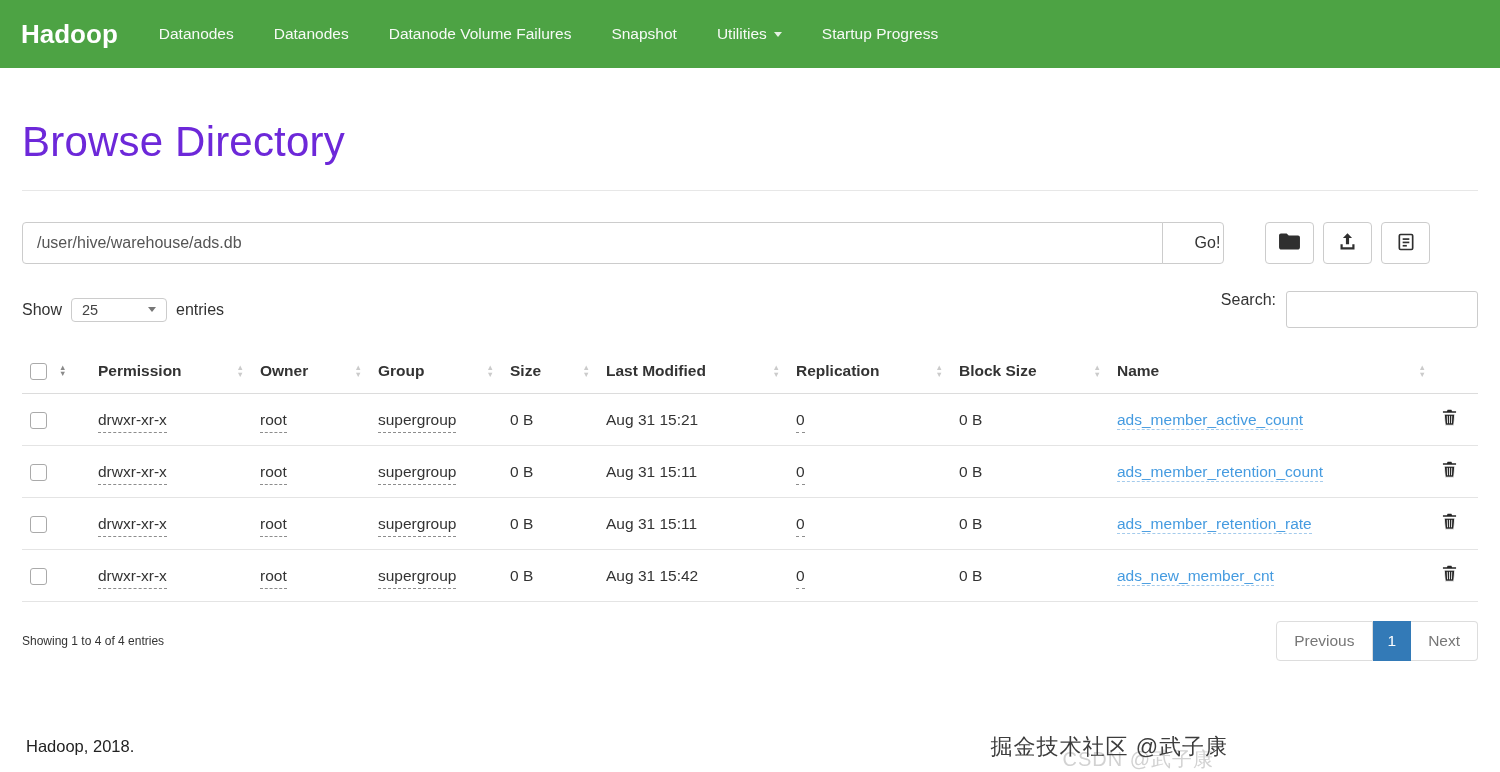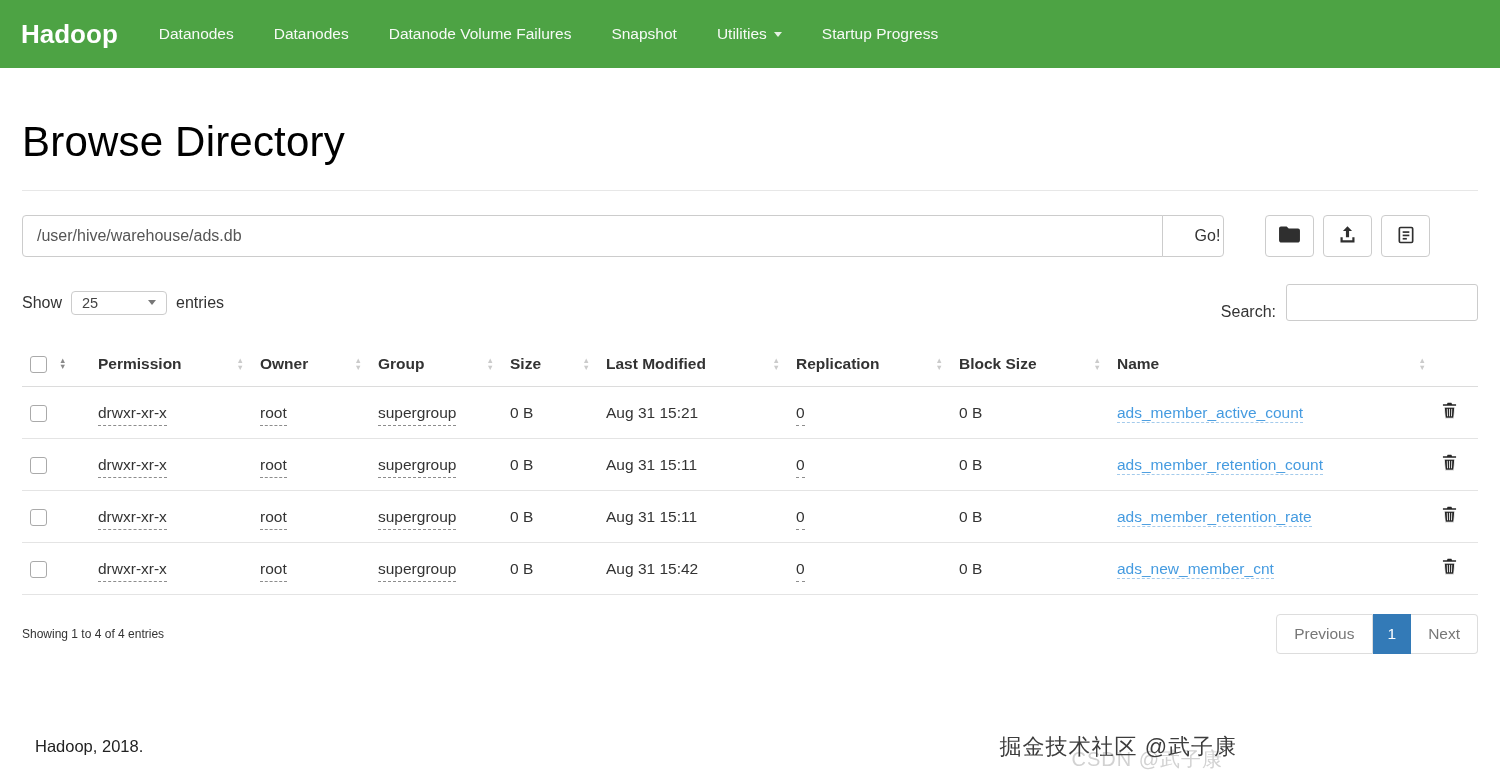--- a/index.html
+++ b/index.html
@@ -16,41 +16,41 @@
   
   .navbar{height:68px;background:var(--navbar-green);display:flex;align-items:stretch;}
   .brand{display:flex;align-items:center;padding:0 21px;color:#fff;font-size:26px;font-weight:700;cursor:pointer;}
   .nav-items{display:flex;list-style:none;align-items:stretch;}
   .nav-item{display:flex;align-items:center;padding:0 20px;color:rgba(255,255,255,.95);font-size:15.5px;cursor:pointer;}
   .nav-item .caret{width:0;height:0;border-left:4.5px solid transparent;border-right:4.5px solid transparent;
     border-top:5px solid rgba(255,255,255,.85);margin-left:7px;display:inline-block;}
 
   
   .container{padding:0 22px;position:relative;}
-  h1.page-title{margin-top:50px;font-size:42px;font-weight:500;color:#000000;letter-spacing:.2px;}
+  h1.page-title{margin-top:50px;font-size:42px;font-weight:500;color:#6d28d9;letter-spacing:.2px;}
   .title-hr{border:none;border-top:1px solid #e7e7e7;margin:24px 0 0 0;}
 
   
-  .path-row{display:flex;align-items:center;margin-top:24px;}
+  .path-row{display:flex;align-items:center;margin-top:31px;}
   .input-group{display:flex;flex:1;}
   .path-input{flex:1;height:42px;border:1px solid #ccc;border-radius:4px 0 0 4px;padding:0 14px;
     font-size:16px;color:#555;font-family:inherit;outline:none;}
   .go-btn{height:42px;width:62px;border:1px solid #ccc;border-left:1px solid #ccc;margin-left:-1px;
     border-radius:0 4px 4px 0;background:#fff;font-size:16px;color:#333;cursor:pointer;font-family:inherit;padding-left:29px;}
   .icon-btns{display:flex;gap:9px;margin-left:41px;margin-right:48px;}
   .icon-btn{width:49px;height:42px;border:1px solid #ccc;border-radius:4px;background:#fff;
     display:flex;align-items:center;justify-content:center;cursor:pointer;}
 
   
   .controls-row{display:flex;align-items:center;justify-content:space-between;margin-top:27px;}
   .show-group{display:flex;align-items:center;gap:9px;font-size:16px;justify-content:space-between;}
   .select{display:inline-flex;align-items:center;justify-content:space-between;width:96px;height:24px;
     border:1px solid #ccc;border-radius:4px;padding:0 10px;font-size:14.5px;color:#444;cursor:pointer;background:#fff;}
   .sel-caret{width:0;height:0;border-left:4.5px solid transparent;border-right:4.5px solid transparent;border-top:5px solid #777;}
-  .search-group{display:flex;align-items:flex-end;gap:10px;font-size:16px;}
+  .search-group{display:flex;align-items:flex-start;gap:10px;font-size:16px;}
   .search-input{width:192px;height:37px;border:1px solid #ccc;border-radius:3px;padding:0 10px;font-size:15px;outline:none;font-family:inherit;}
 
   
   table.listing{width:100%;border-collapse:collapse;table-layout:fixed;margin-top:21px;}
   col.c-check{width:68px;} col.c-perm{width:162px;} col.c-owner{width:118px;} col.c-group{width:132px;}
   col.c-size{width:96px;} col.c-mod{width:190px;} col.c-repl{width:163px;} col.c-block{width:158px;}
   col.c-name{width:auto;} col.c-trash{width:44px;}
   th{font-size:15.5px;font-weight:700;text-align:left;padding:13px 8px;position:relative;cursor:pointer;color:#333;}
   thead tr{border-bottom:1px solid #dcdcdc;}
   tbody tr{border-bottom:1px solid #e4e4e4;}
@@ -71,21 +71,21 @@
   .page-btn{border:1px solid #ddd;background:#fff;color:#777;font-size:15.5px;padding:10px 17px;cursor:pointer;font-family:inherit;}
   .page-btn.prev{border-radius:4px 0 0 4px;}
   .page-btn.current{background:var(--pagination-active);border-color:var(--pagination-active);color:#fff;padding:10px 14px;}
   .page-btn.next{border-radius:0 4px 4px 0;border-left:none;}
 
   
   .site-footer{position:absolute;left:22px;bottom:16px;font-size:16.5px;color:#222;}
   .watermark{position:absolute;right:24px;bottom:2px;text-align:right;line-height:1.05;}
   .wm-main{font-size:22px;color:#3d3d3d;font-weight:500;letter-spacing:1px;position:relative;z-index:2;}
   .wm-faded{font-size:20px;color:#d2d2d2;letter-spacing:1px;margin-top:-9px;padding-right:14px;position:relative;z-index:1;}
-  .footer-wrap{position:fixed;left:13px;bottom:0;width:1248px;height:70px;}
+  .footer-wrap{position:fixed;left:4px;bottom:0;width:1248px;height:70px;}
 </style>
 </head>
 <body>
 
 <nav class="navbar">
   <div class="brand">Hadoop</div>
   <ul class="nav-items">
     <li class="nav-item">Datanodes</li>
     <li class="nav-item">Datanodes</li>
     <li class="nav-item">Datanode Volume Failures</li>

